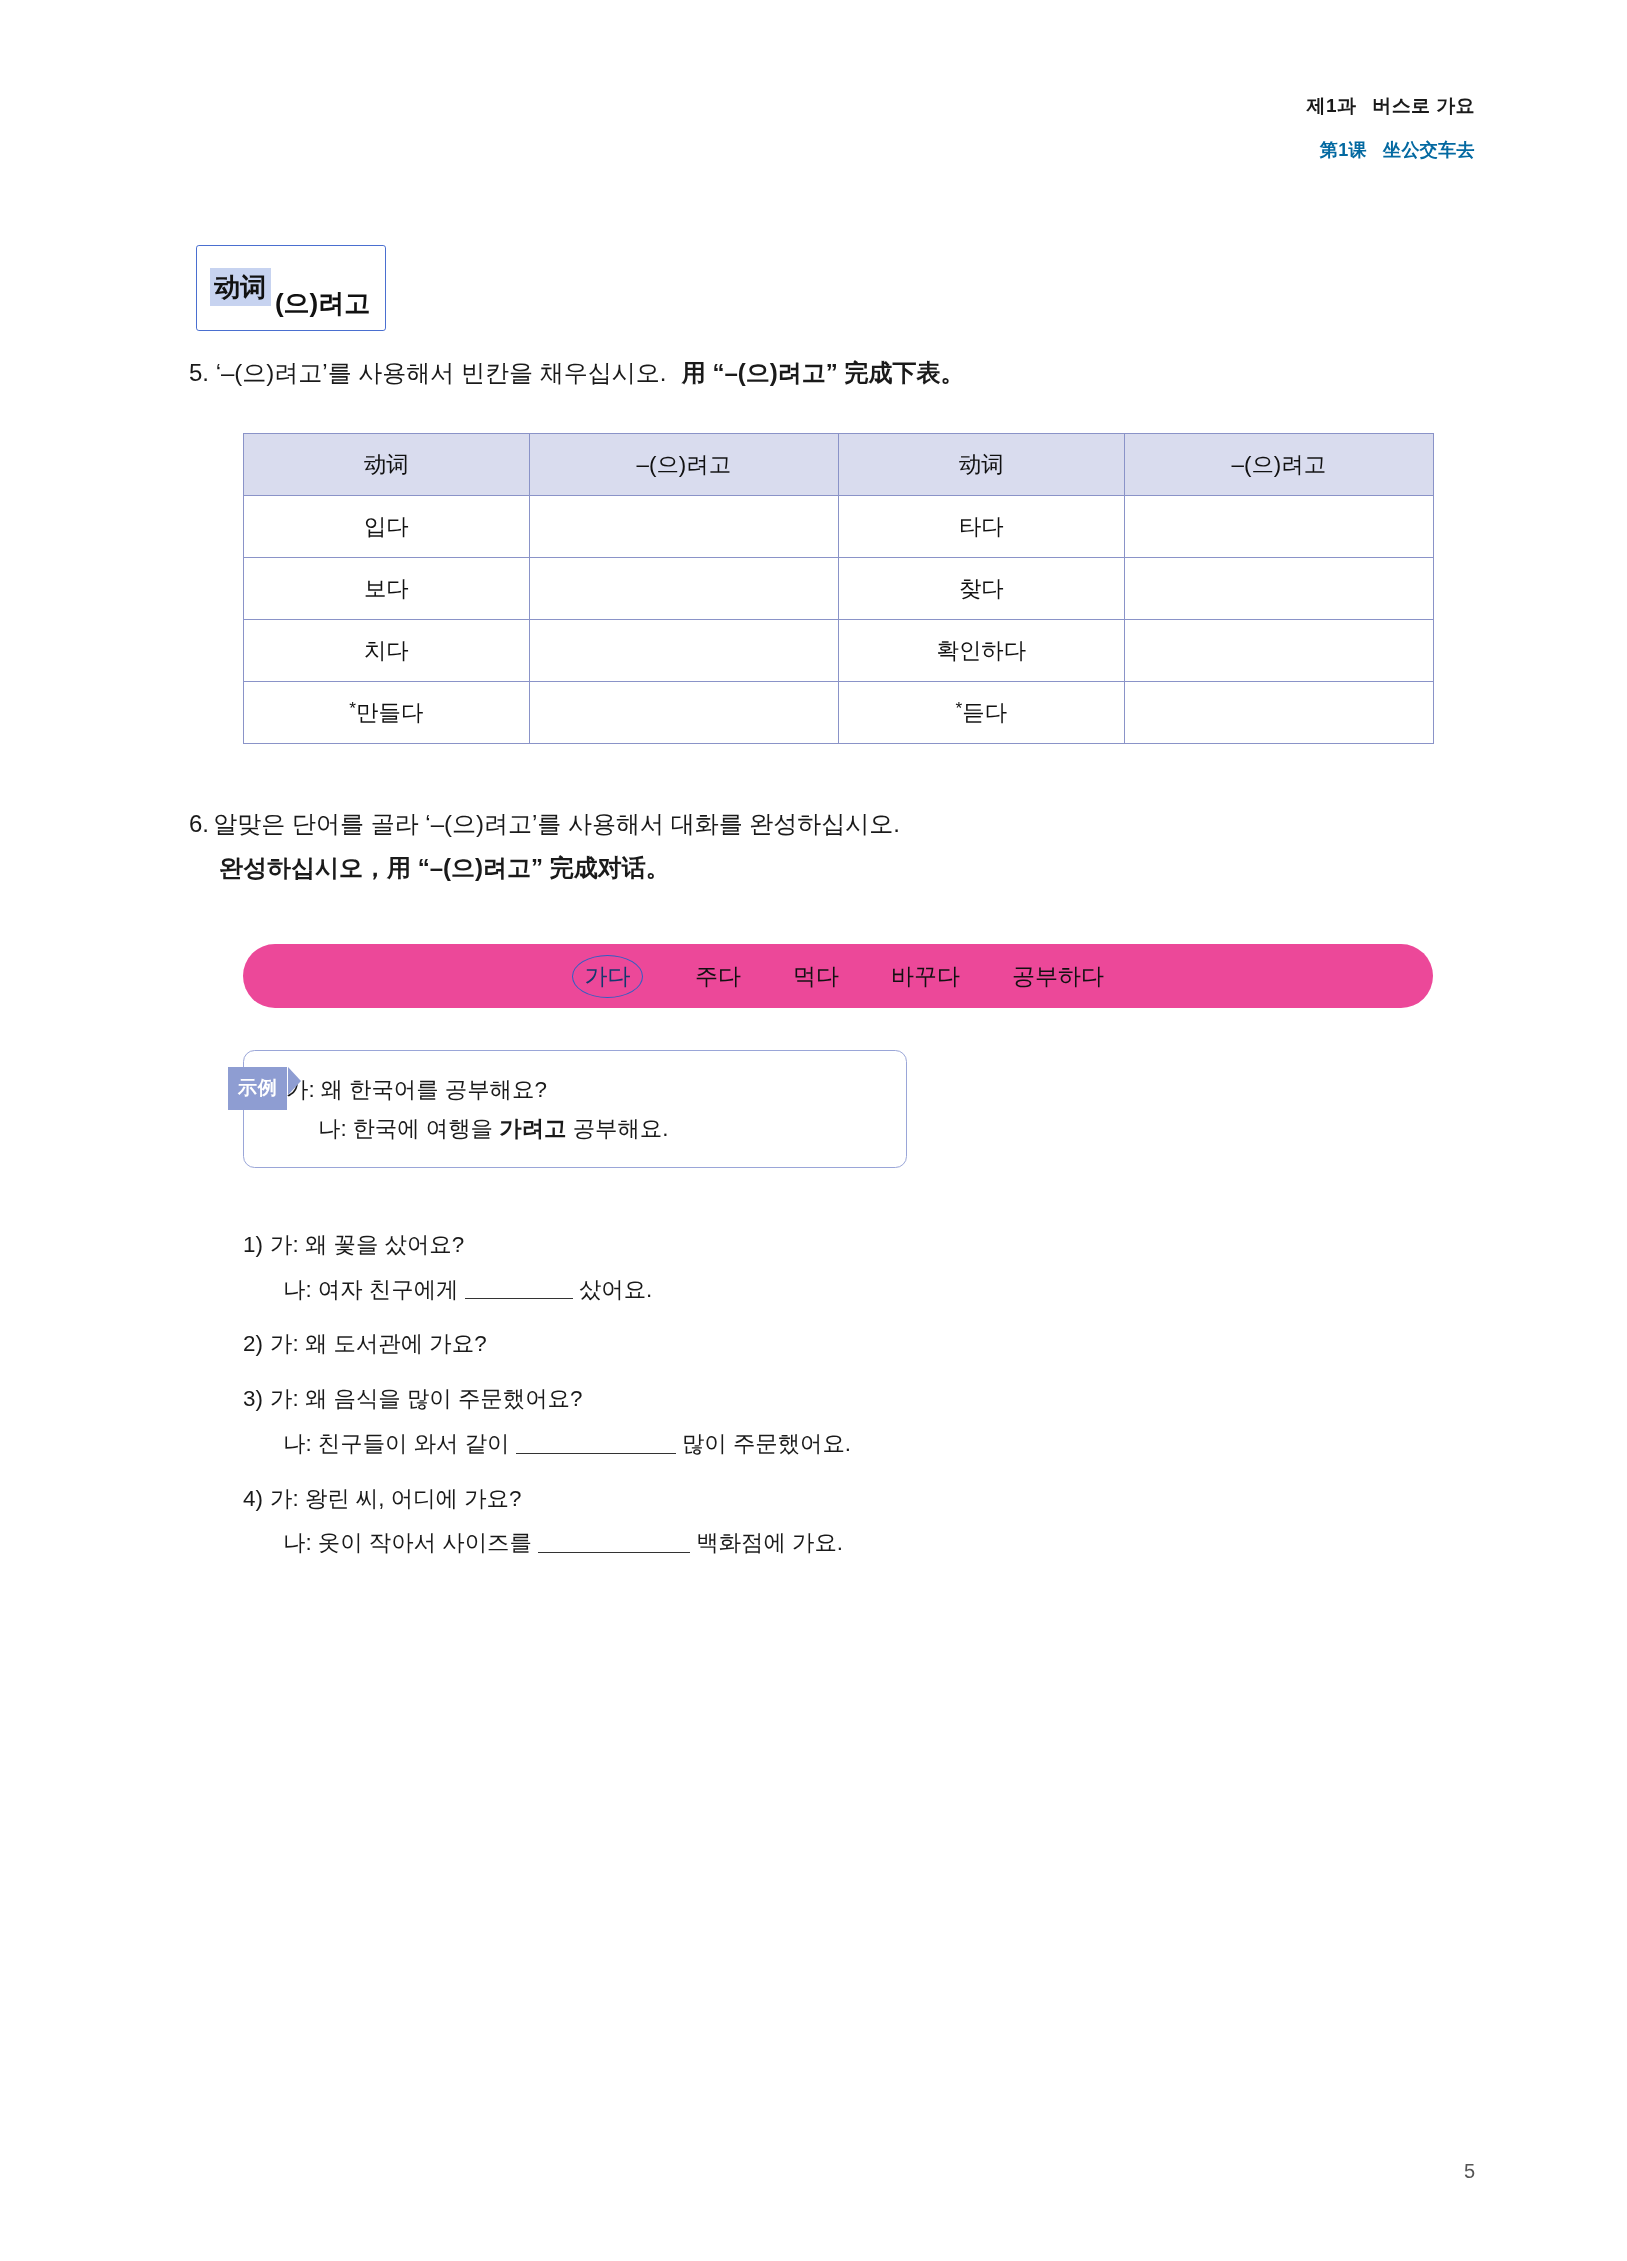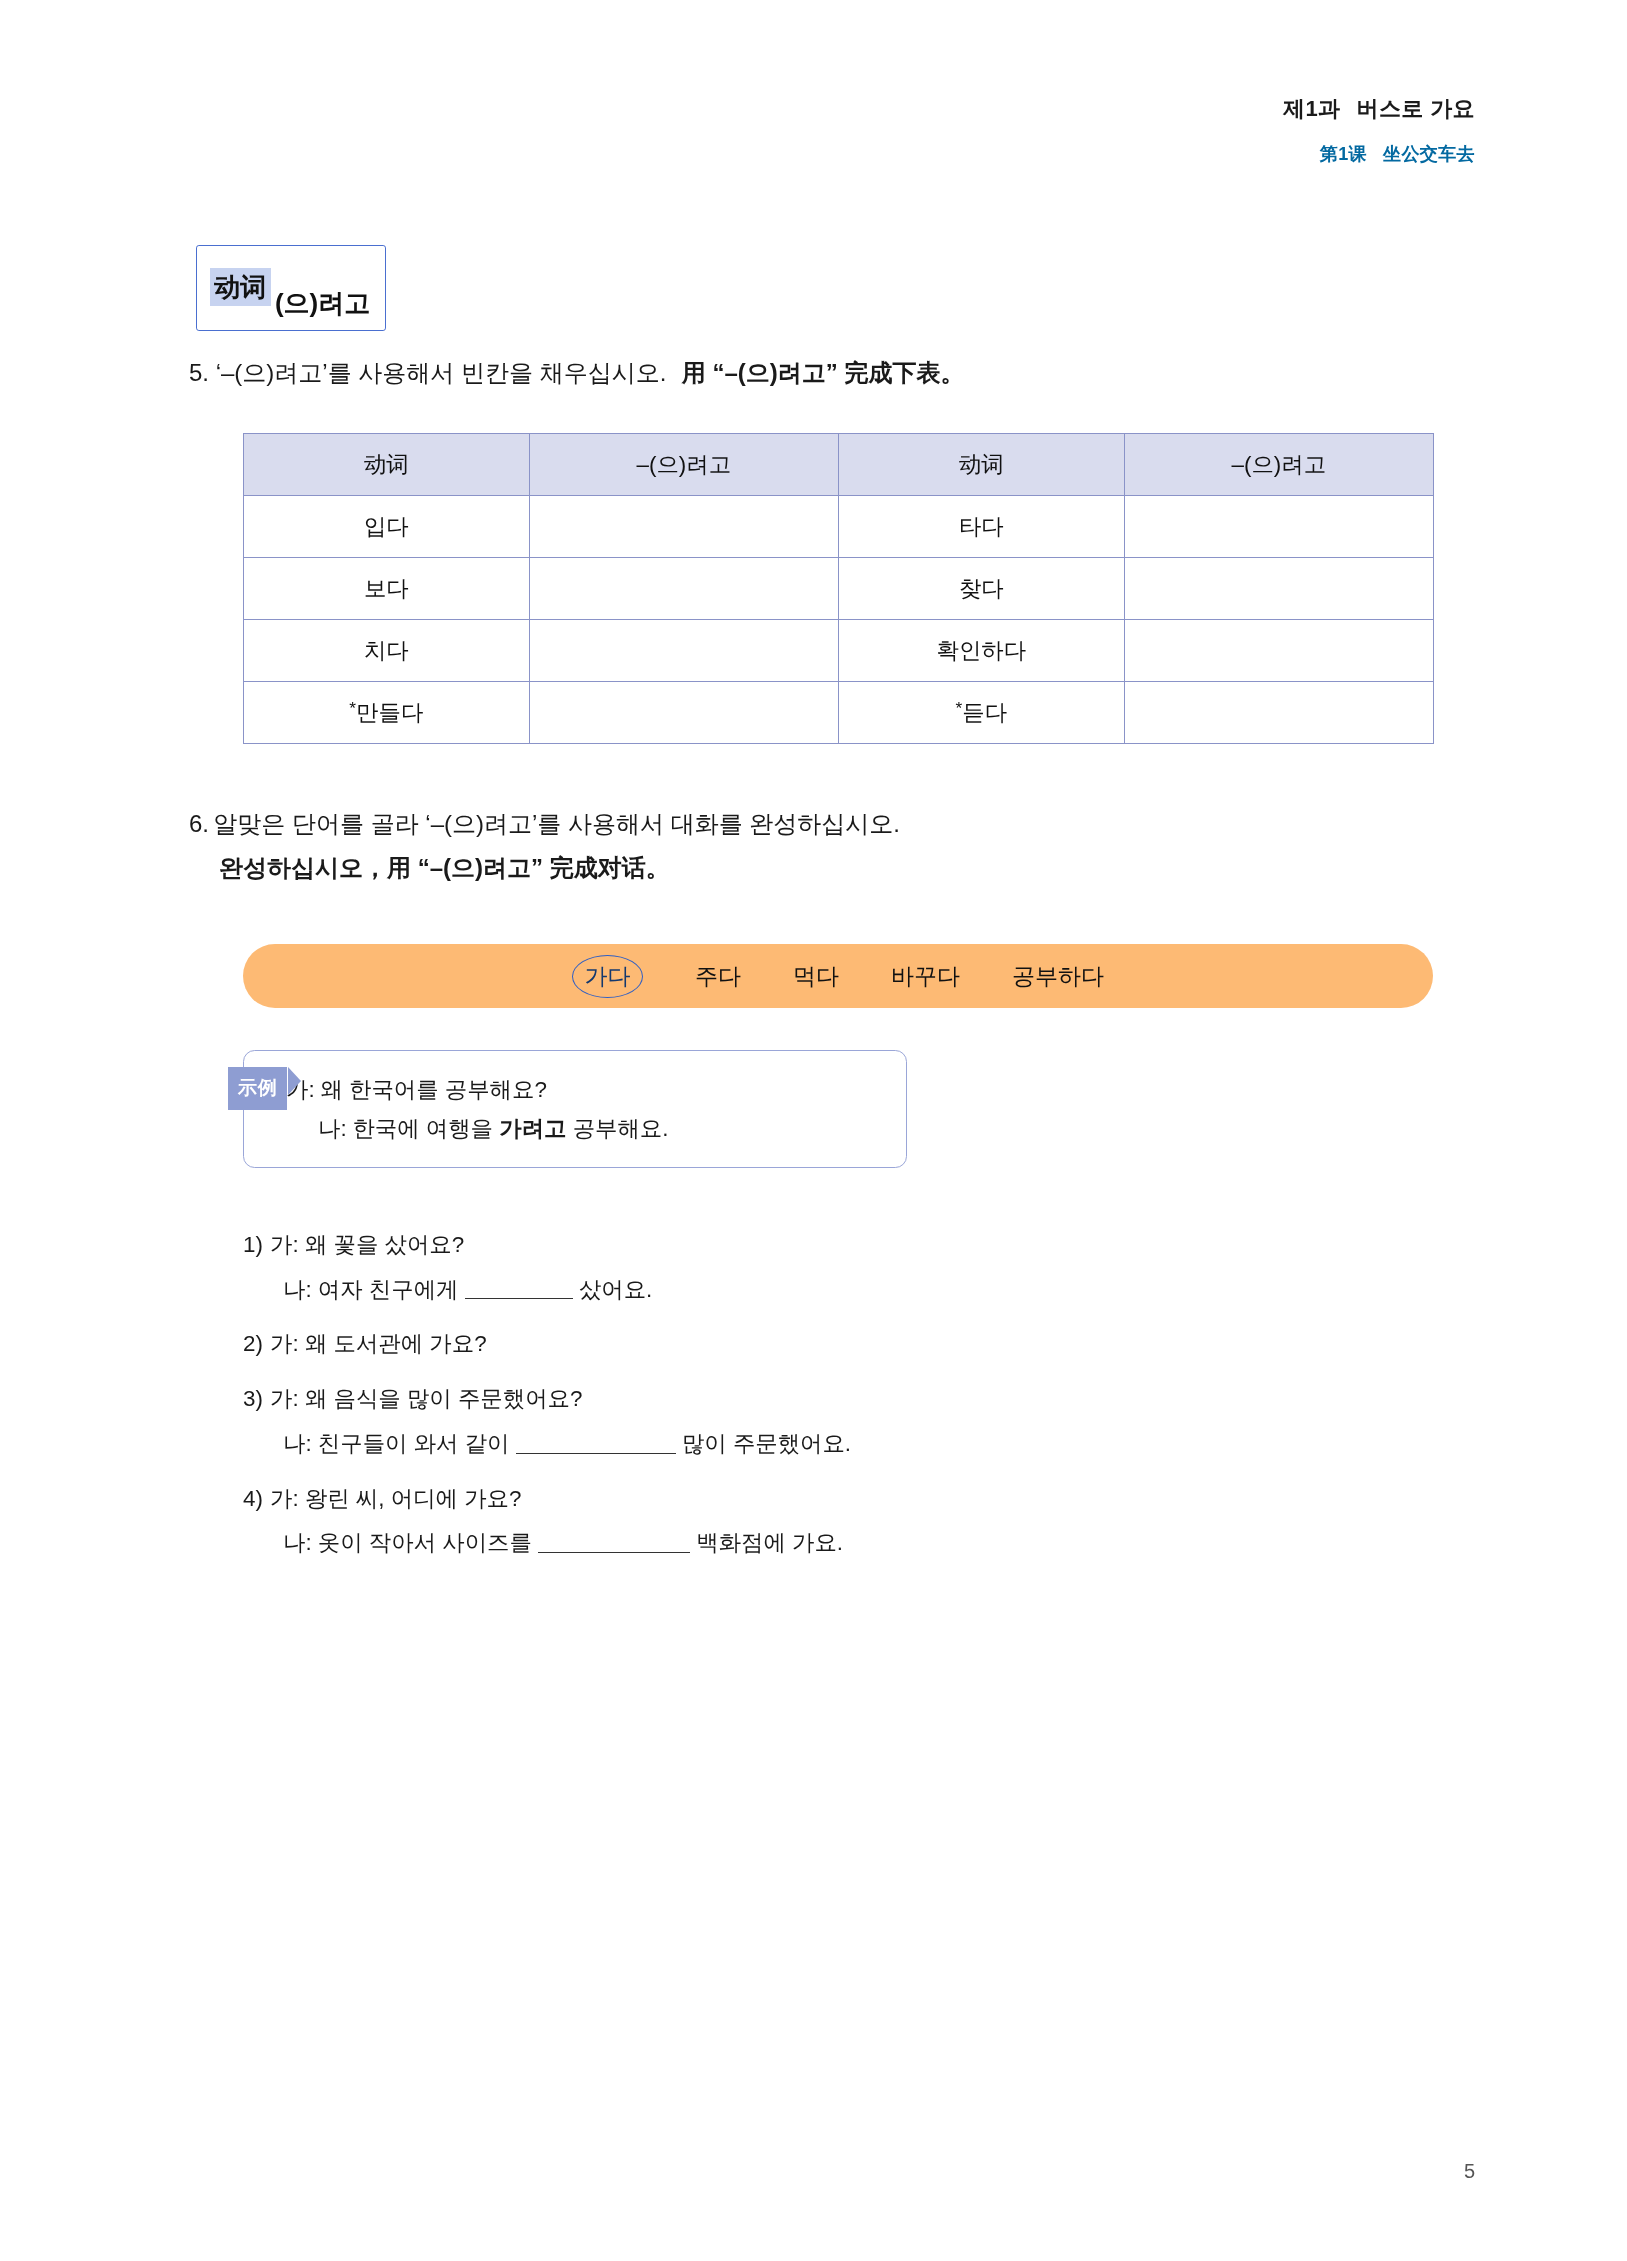--- a/index.html
+++ b/index.html
@@ -24,21 +24,21 @@
 
   
   .header {
     position: absolute;
     top: 92px;
     right: 152px;
     text-align: right;
     line-height: 1.5;
   }
   .header .ko {
-    font-size: 22px;
+    font-size: 19px;
     font-weight: 700;
     color: #1a1a1a;
     letter-spacing: 0.4px;
   }
   .header .ko .lesson { margin-right: 16px; }
   .header .zh {
     font-size: 18px;
     font-weight: 700;
     color: #0369a1;
     margin-top: 16px;
@@ -127,21 +127,21 @@
     margin-top: 7.2px;
   }
 
   
   .wordbank {
     position: absolute;
     top: 944px;
     left: 243px;
     width: 1190px;
     height: 64px;
-    background: #fdba74;
+    background: #ec4899;
     border-radius: 32px;
     display: flex;
     align-items: center;
     justify-content: center;
     gap: 52px;
     font-size: 23px;
     color: #111;
   }
   .wordbank .word { position: relative; }
   .wordbank .word.circled {

